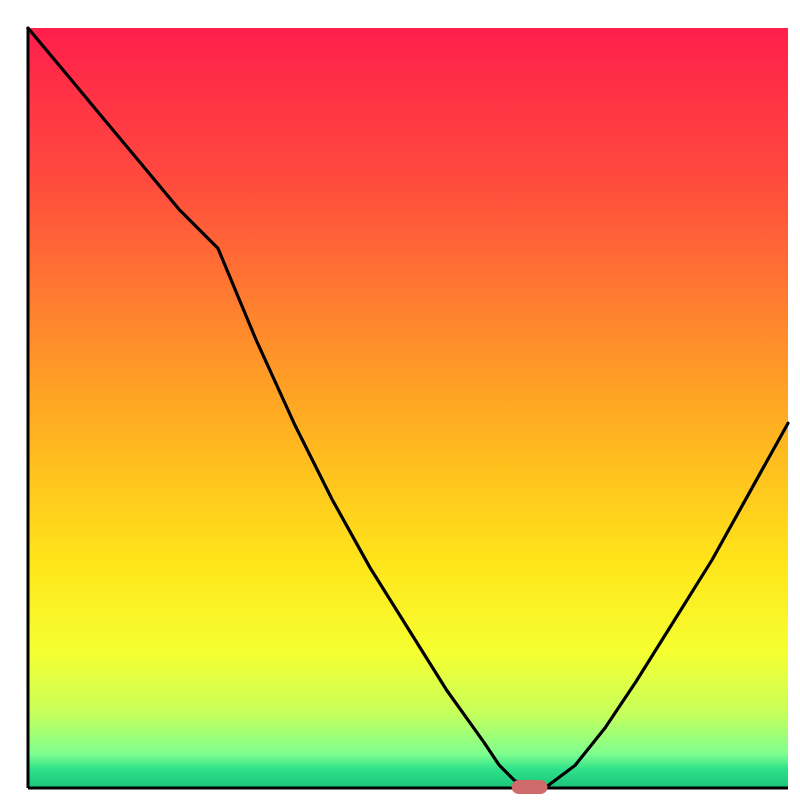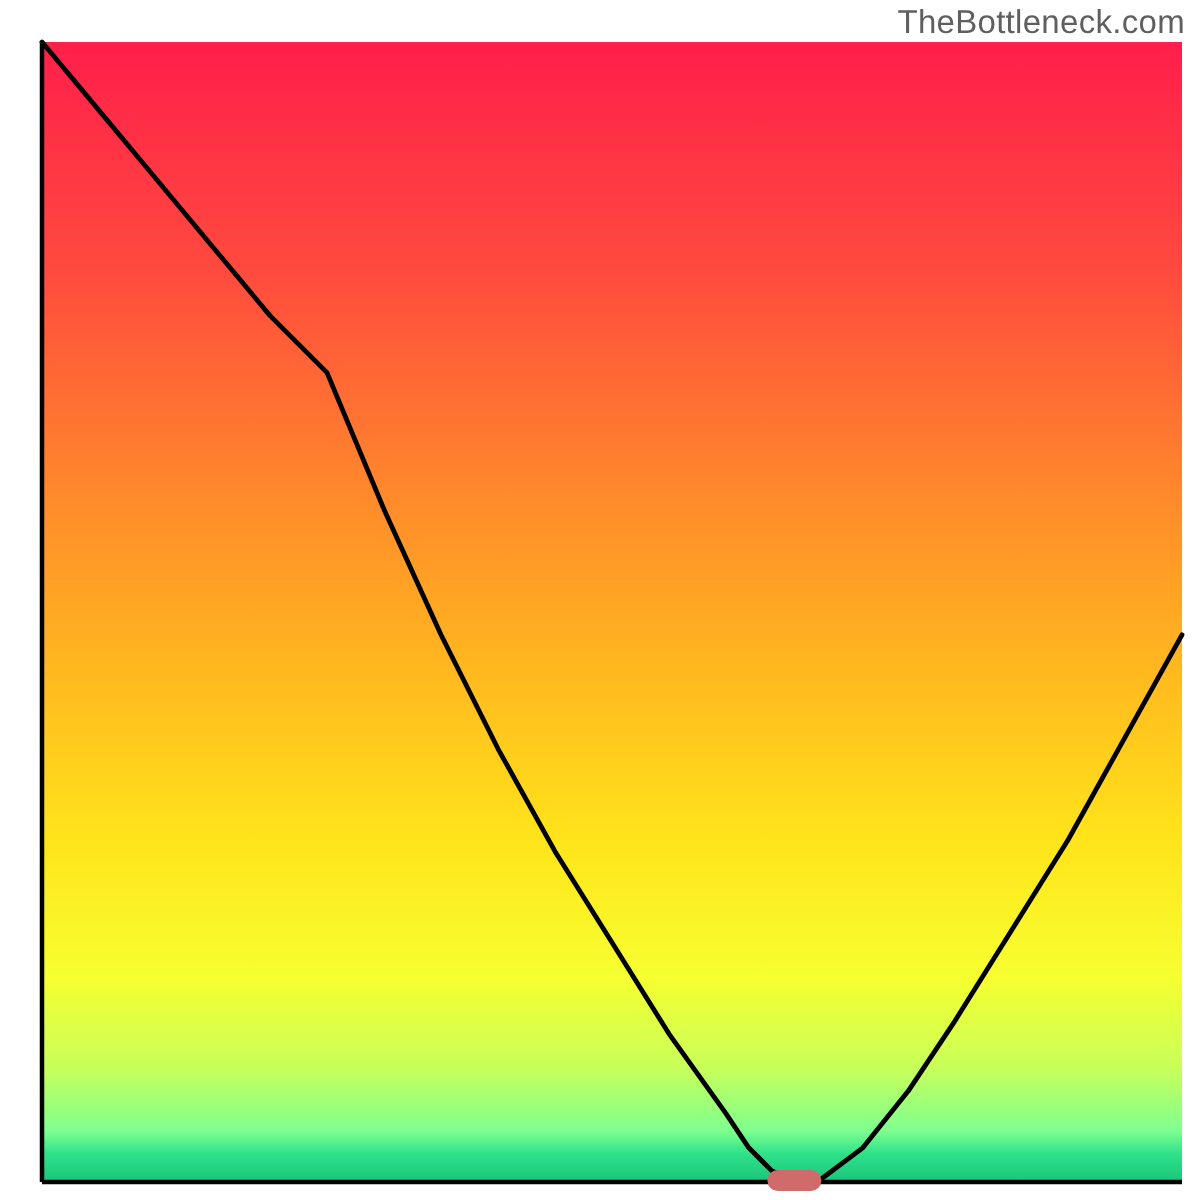--- a/index.html
+++ b/index.html
@@ -29,21 +29,20 @@
     position: absolute;
     top: 0;
     left: 0;
   }
 </style>
 </head>
 <body>
 
 <div class="chart-container">
 
-  <div class="watermark">TheBottleneck.com</div>
 
   <svg class="plot" width="800" height="800" viewBox="0 0 800 800">
     <defs>
       <linearGradient id="bg-grad" x1="0" y1="0" x2="0" y2="1">
           <stop offset="0%" stop-color="#ff1f4b"></stop>
           <stop offset="20%" stop-color="#ff4a3e"></stop>
           <stop offset="40%" stop-color="#ff8a2b"></stop>
           <stop offset="55.00000000000001%" stop-color="#ffb81f"></stop>
           <stop offset="70%" stop-color="#ffe41a"></stop>
           <stop offset="82%" stop-color="#f6ff30"></stop>

